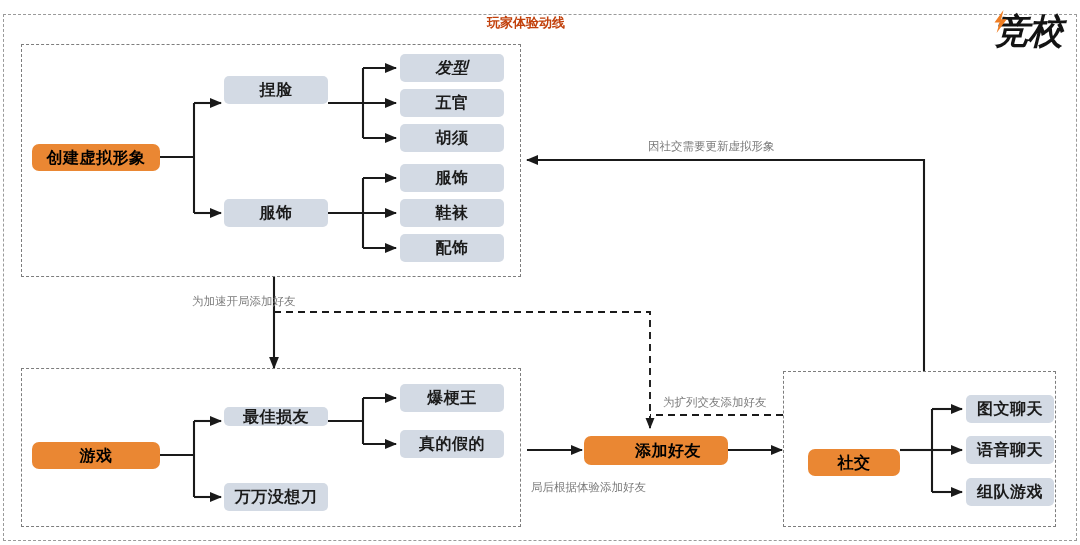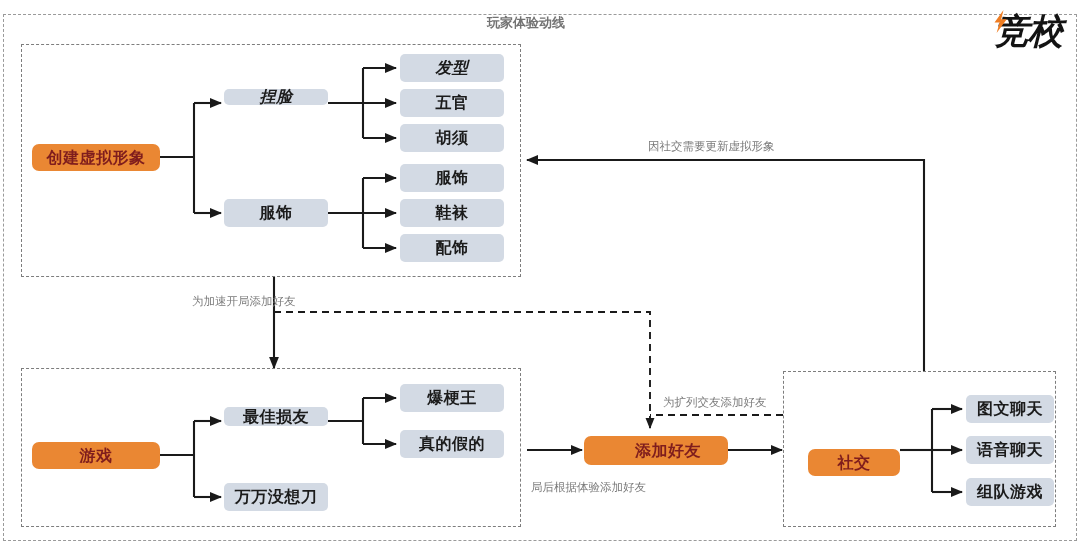--- a/index.html
+++ b/index.html
@@ -43,40 +43,40 @@
     align-items: center;
     justify-content: center;
     border-radius: 5px;
     font-weight: 700;
     letter-spacing: 0.5px;
     white-space: nowrap;
     line-height: 1;
   }
   .node.primary {
     background: #ea8733;
-    color: #7f1d1d;
+    color: #000000;
     font-size: 16px;
     border-radius: 7px;
   }
   .node.leaf {
     background: #d3dae4;
     color: #1b1b1b;
     font-size: 16px;
   }
 
   
   .label {
     position: absolute;
     color: #7b7b7b;
     font-size: 11.5px;
     white-space: nowrap;
     line-height: 1;
   }
   .label.title {
-    color: #737373;
+    color: #c2410c;
     font-size: 13px;
     font-weight: 700;
   }
 
   
   #logo {
     position: absolute;
     right: 18px;
     top: 9px;
     width: 96px;
@@ -188,21 +188,21 @@
 
   <div id="logo">
     <div class="logo-text">竞校</div>
     <svg class="bolt" viewBox="0 0 17 23">
       <path d="M 11.5 0 L 2.5 12.5 L 7.6 12.5 L 4.6 23 L 14.8 9.3 L 9.2 9.3 Z" fill="#ef7d22"></path>
     </svg>
   </div>
 
   <div class="node primary" style="left:32px; top:144px; width:128px; height:27px;">创建虚拟形象</div>
 
-  <div class="node leaf" style="left:224px; top:89px; width:104px; height:16px;font-style:italic;">捏脸</div>
+  <div class="node leaf" style="left:224px; top:76px; width:104px; height:28px;">捏脸</div>
   <div class="node leaf" style="left:224px; top:199px; width:104px; height:28px;">服饰</div>
 
   <div class="node leaf" style="left:400px; top:54px; width:104px; height:28px;font-style:italic;">发型</div>
   <div class="node leaf" style="left:400px; top:89px; width:104px; height:28px;">五官</div>
   <div class="node leaf" style="left:400px; top:124px; width:104px; height:28px;">胡须</div>
 
   <div class="node leaf" style="left:400px; top:164px; width:104px; height:28px;">服饰</div>
   <div class="node leaf" style="left:400px; top:199px; width:104px; height:28px;">鞋袜</div>
   <div class="node leaf" style="left:400px; top:234px; width:104px; height:28px;">配饰</div>
 

